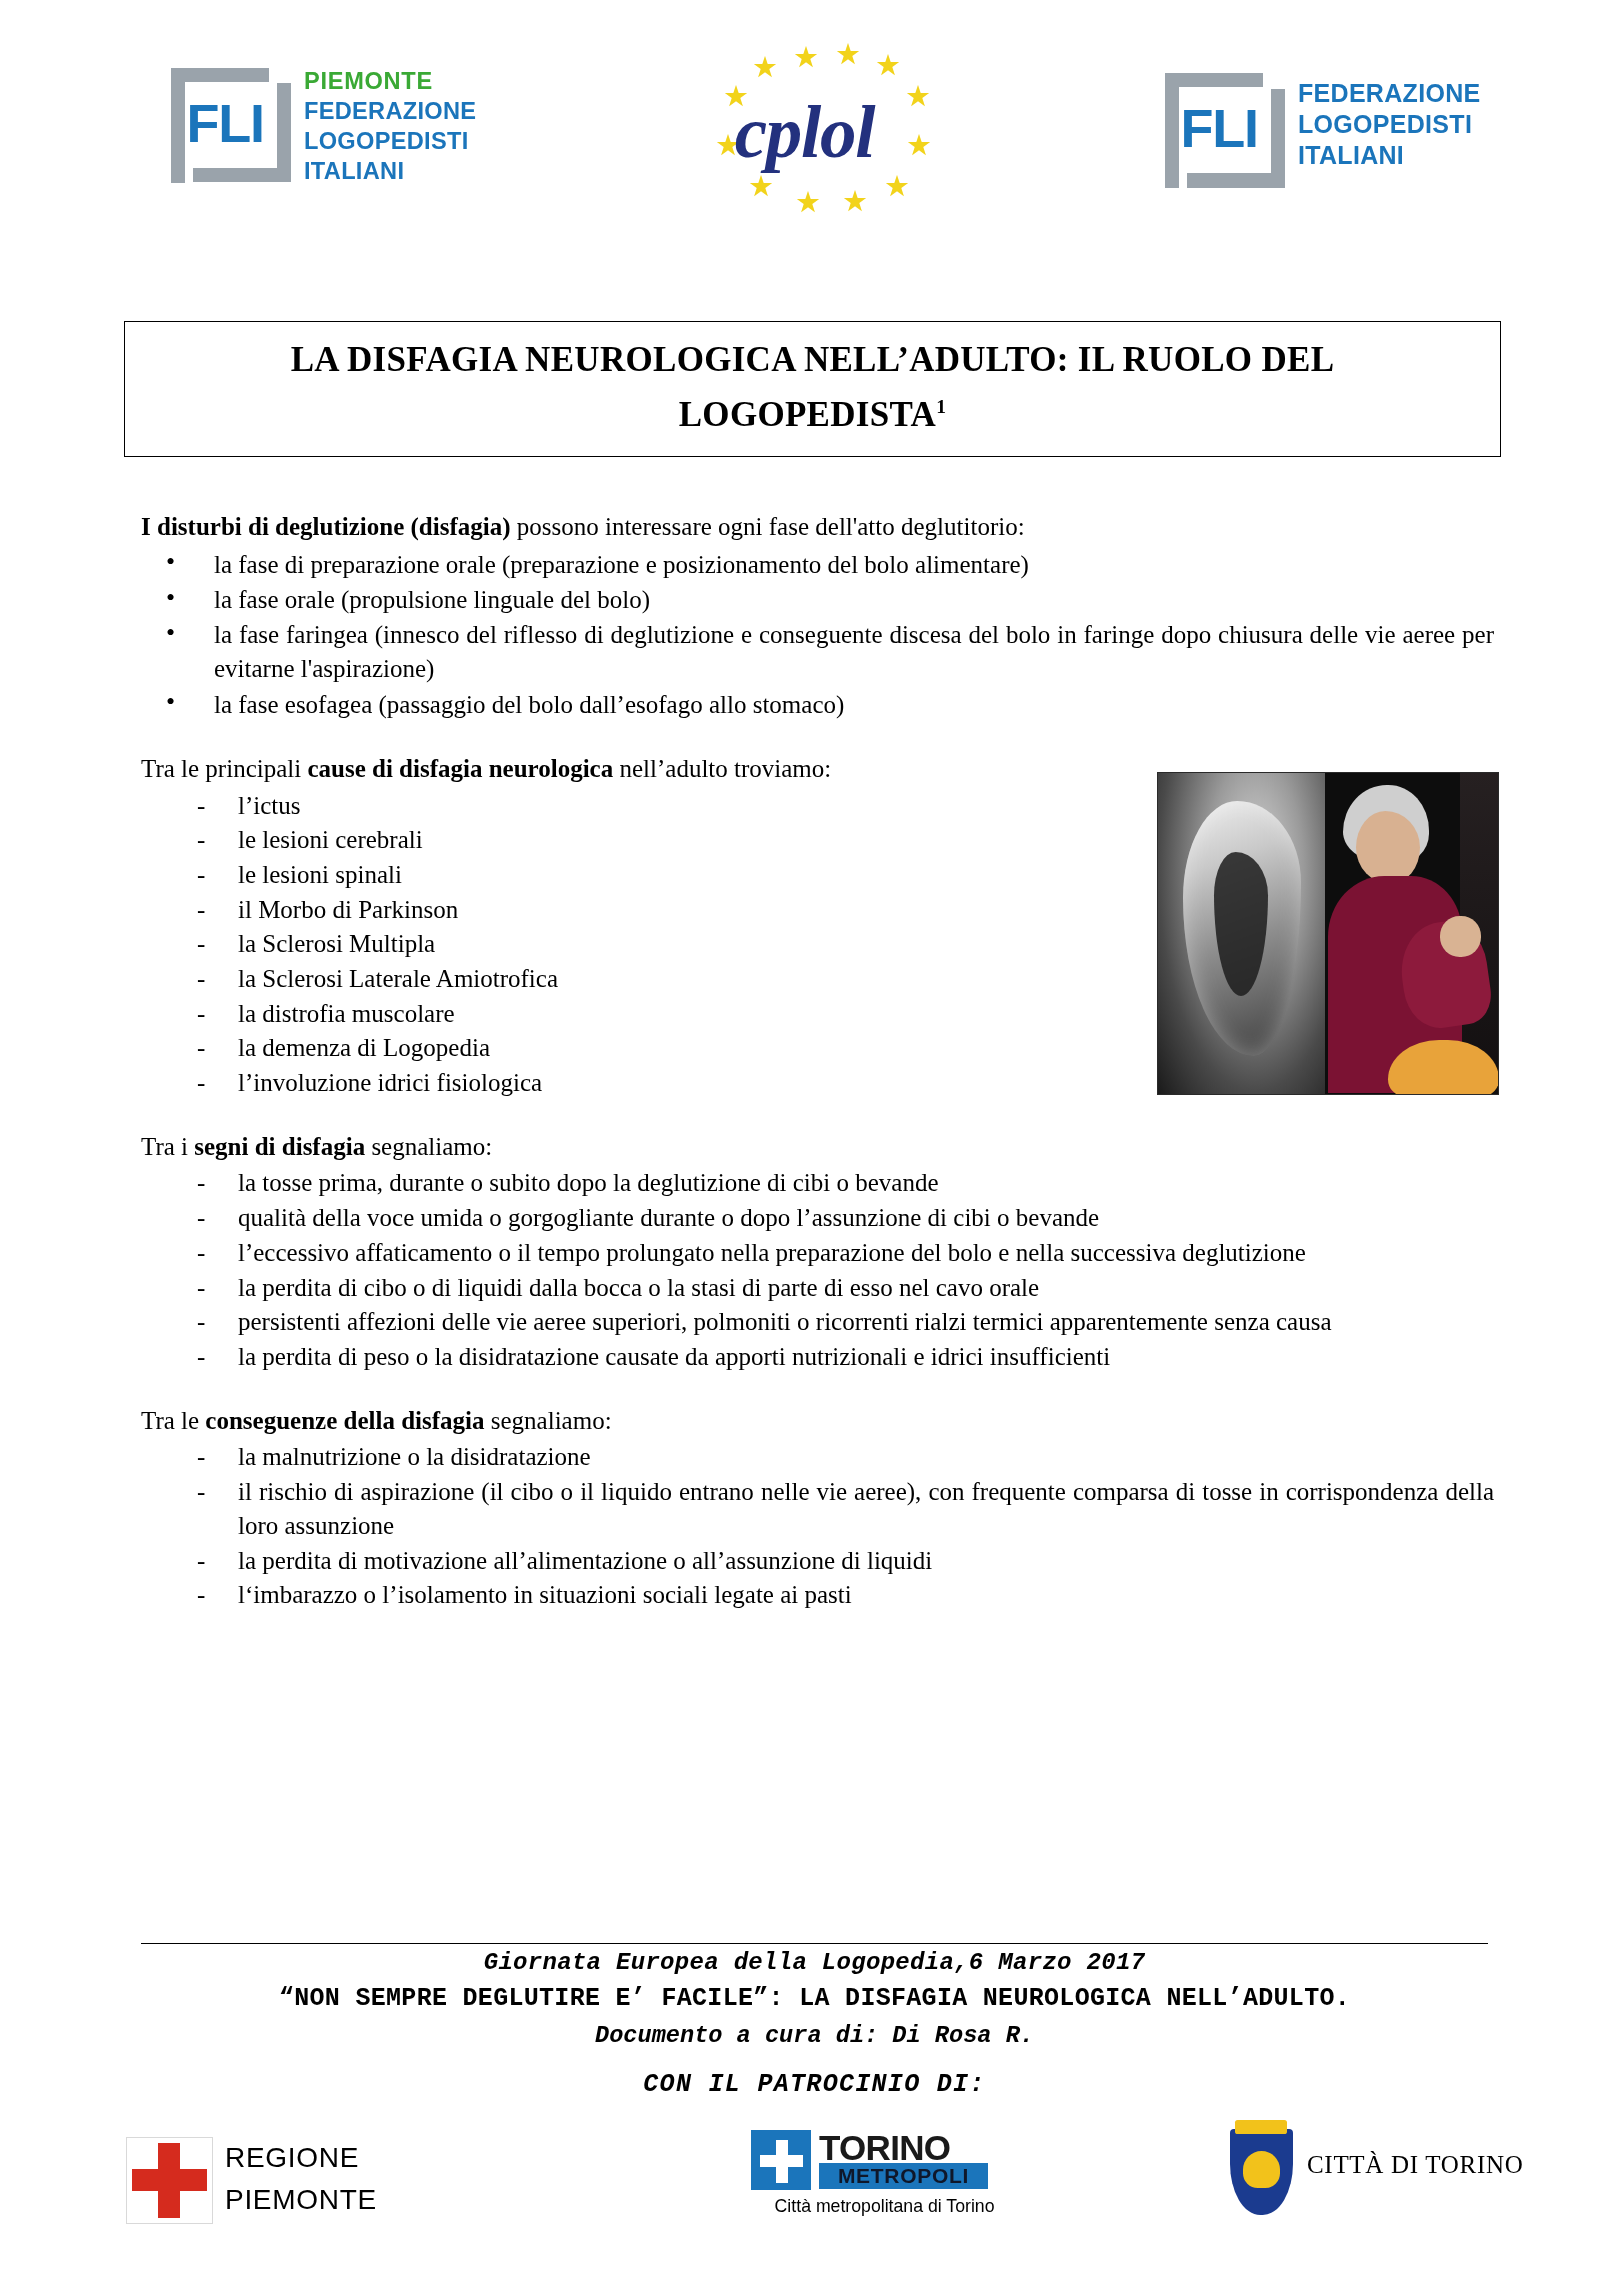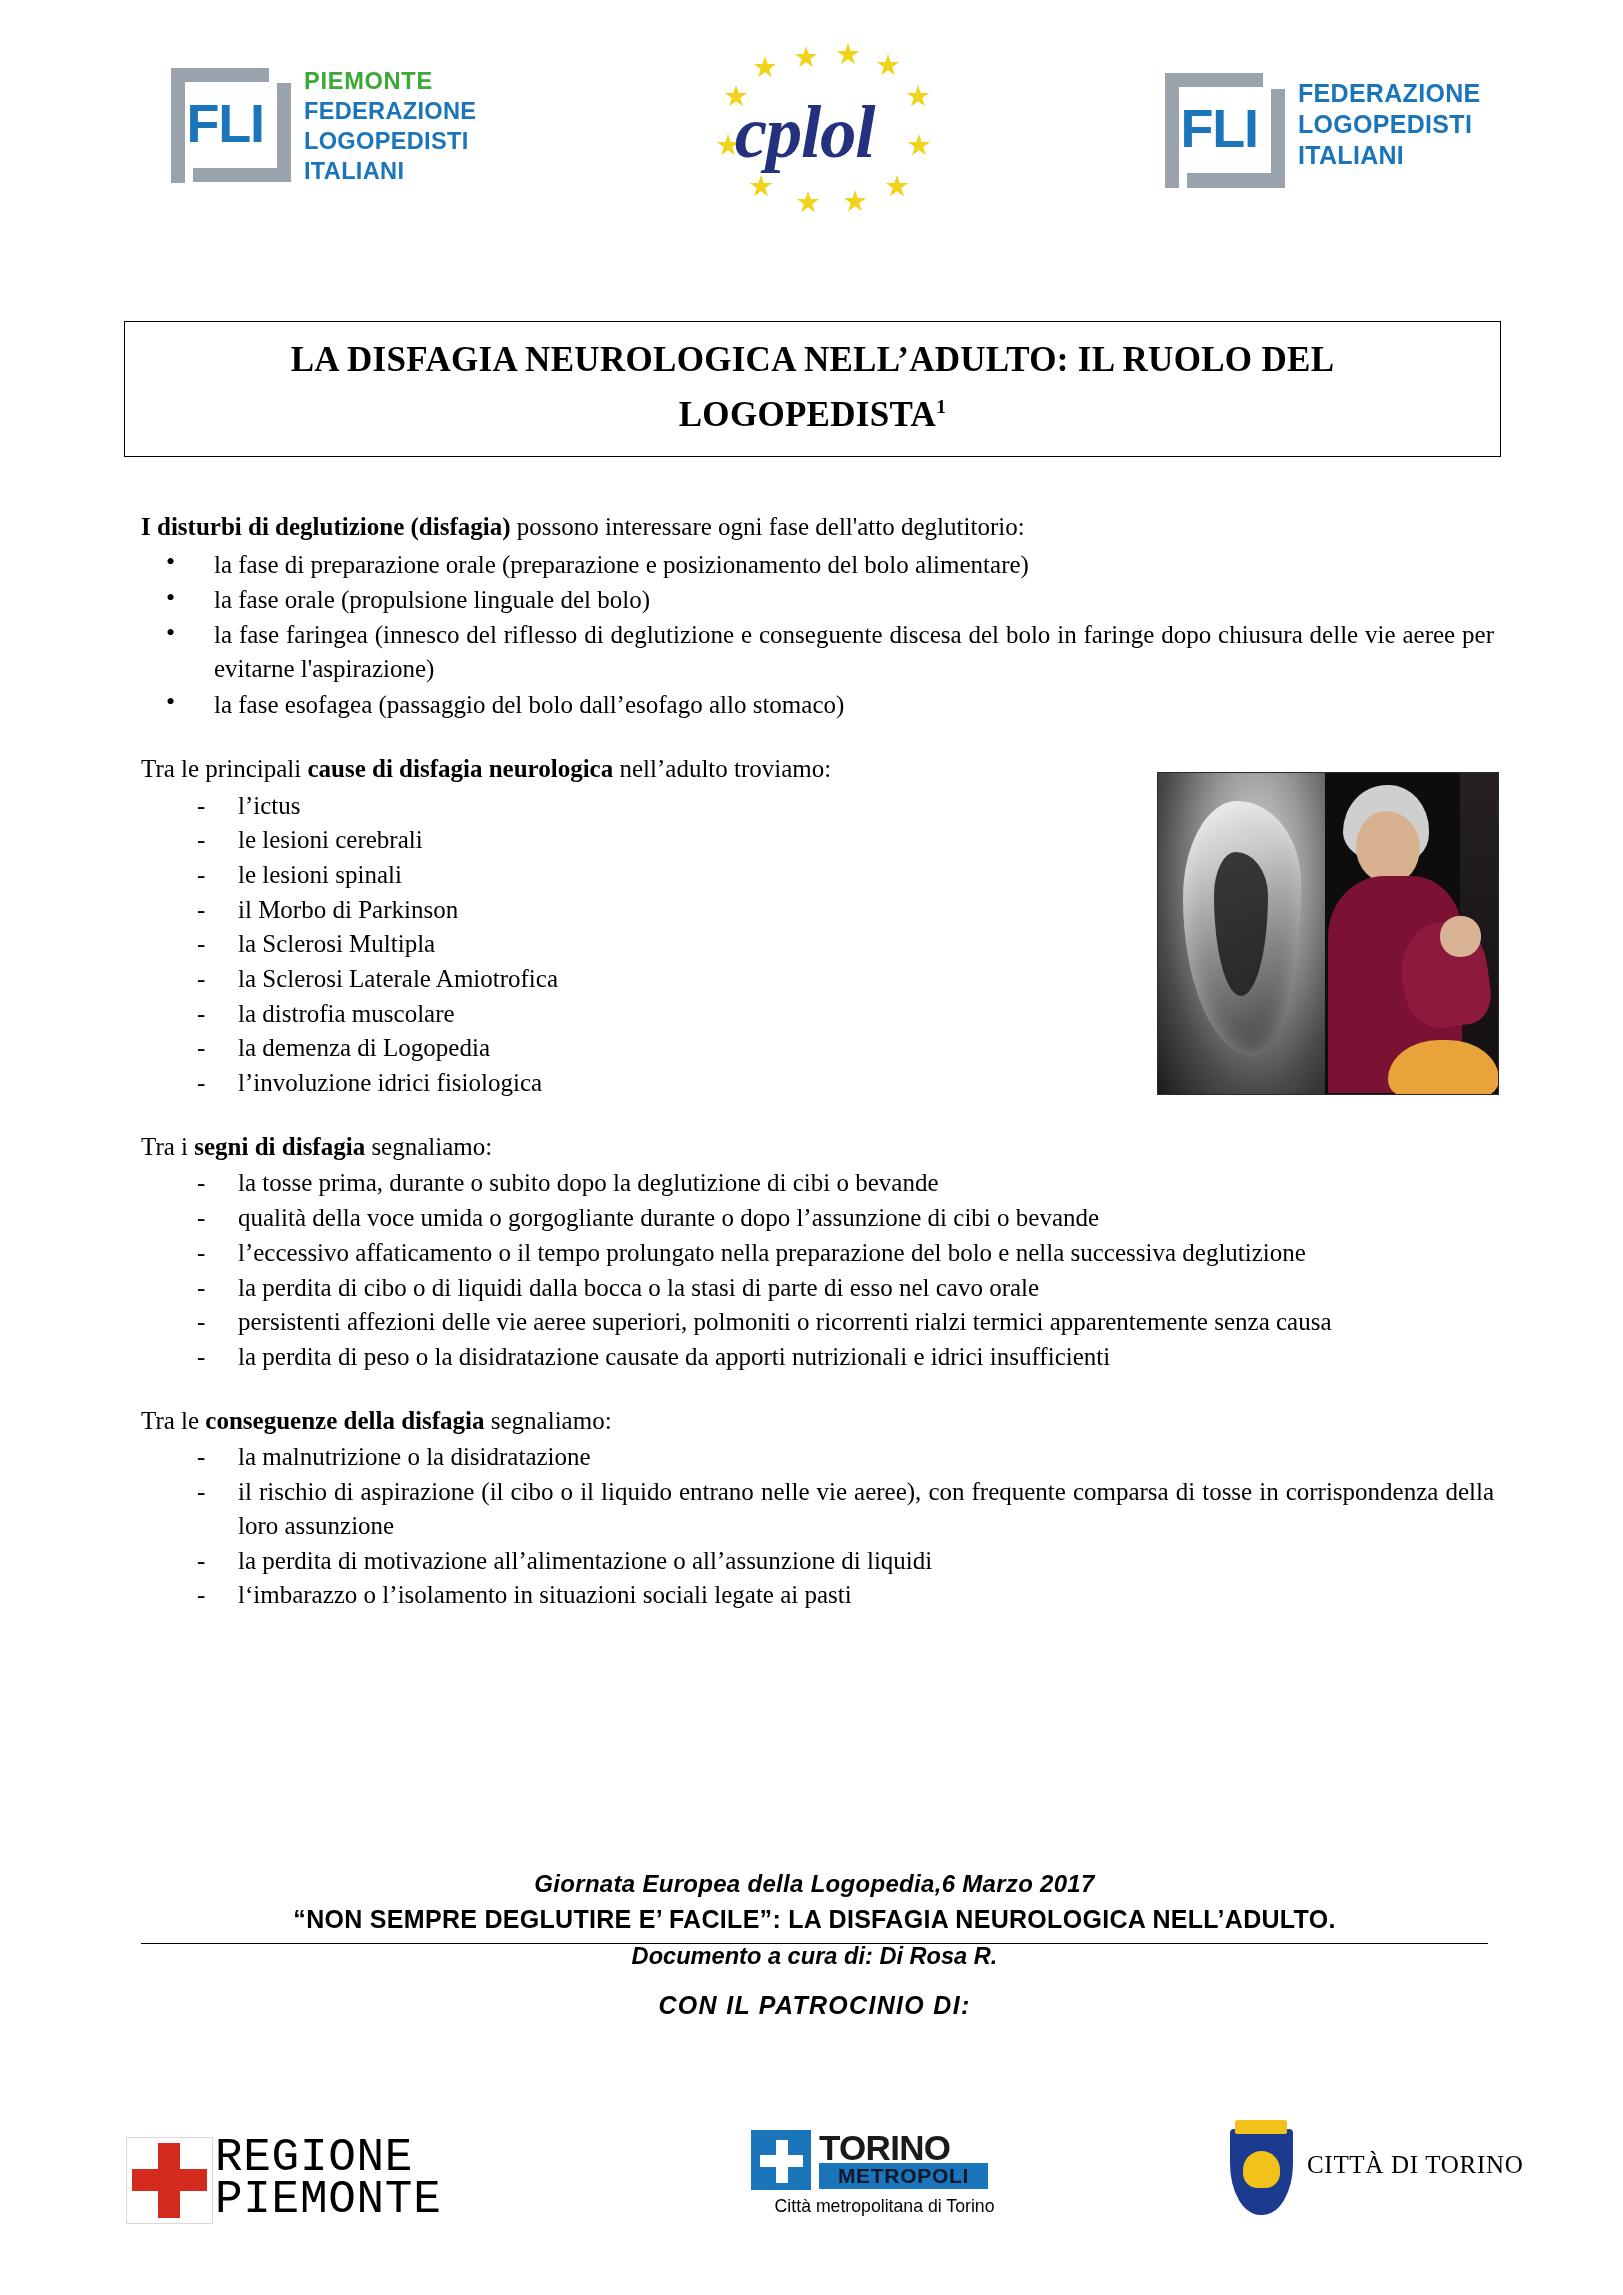--- a/index.html
+++ b/index.html
@@ -296,24 +296,24 @@
     position: absolute;
     left: 141px;
     top: 1943px;
     width: 1347px;
     height: 1.3px;
     background: #000;
   }
   .footer {
     position: absolute;
     left: 141px;
-    top: 1866px;
+    top: 1945px;
     width: 1347px;
     text-align: center;
-    font-family: Liberation Sans, sans-serif;
+    font-family: Liberation Mono, monospace;
   }
   .footer .f1 {
     font-style: italic;
     font-weight: bold;
     font-size: 24px;
     line-height: 35px;
     letter-spacing: 0.3px;
   }
   .footer .f2 {
     font-weight: bold;
@@ -359,23 +359,23 @@
     border: 1.3px solid #d9d9d9;
   }
   .logo-regione .cross-v {
     position: absolute; left: 31px; top: 5.2px; width: 22px; height: 75px; background: #d52b1e;
   }
   .logo-regione .cross-h {
     position: absolute; left: 5.2px; top: 31px; width: 75px; height: 22px; background: #d52b1e;
   }
   .logo-regione .rp-text {
     position: absolute;
-    left: 89px; top: 3.9px;
-    font-family: Liberation Mono, monospace;
-    font-size: 46px;
+    left: 99px; top: 3.9px;
+    font-family: Liberation Sans, sans-serif;
+    font-size: 28px;
     line-height: 42px;
     letter-spacing: 0.7px;
   }
 
   
   .logo-torino-metro {
     position: absolute;
     left: 751px;
     top: 7.9px;
     width: 294px;

